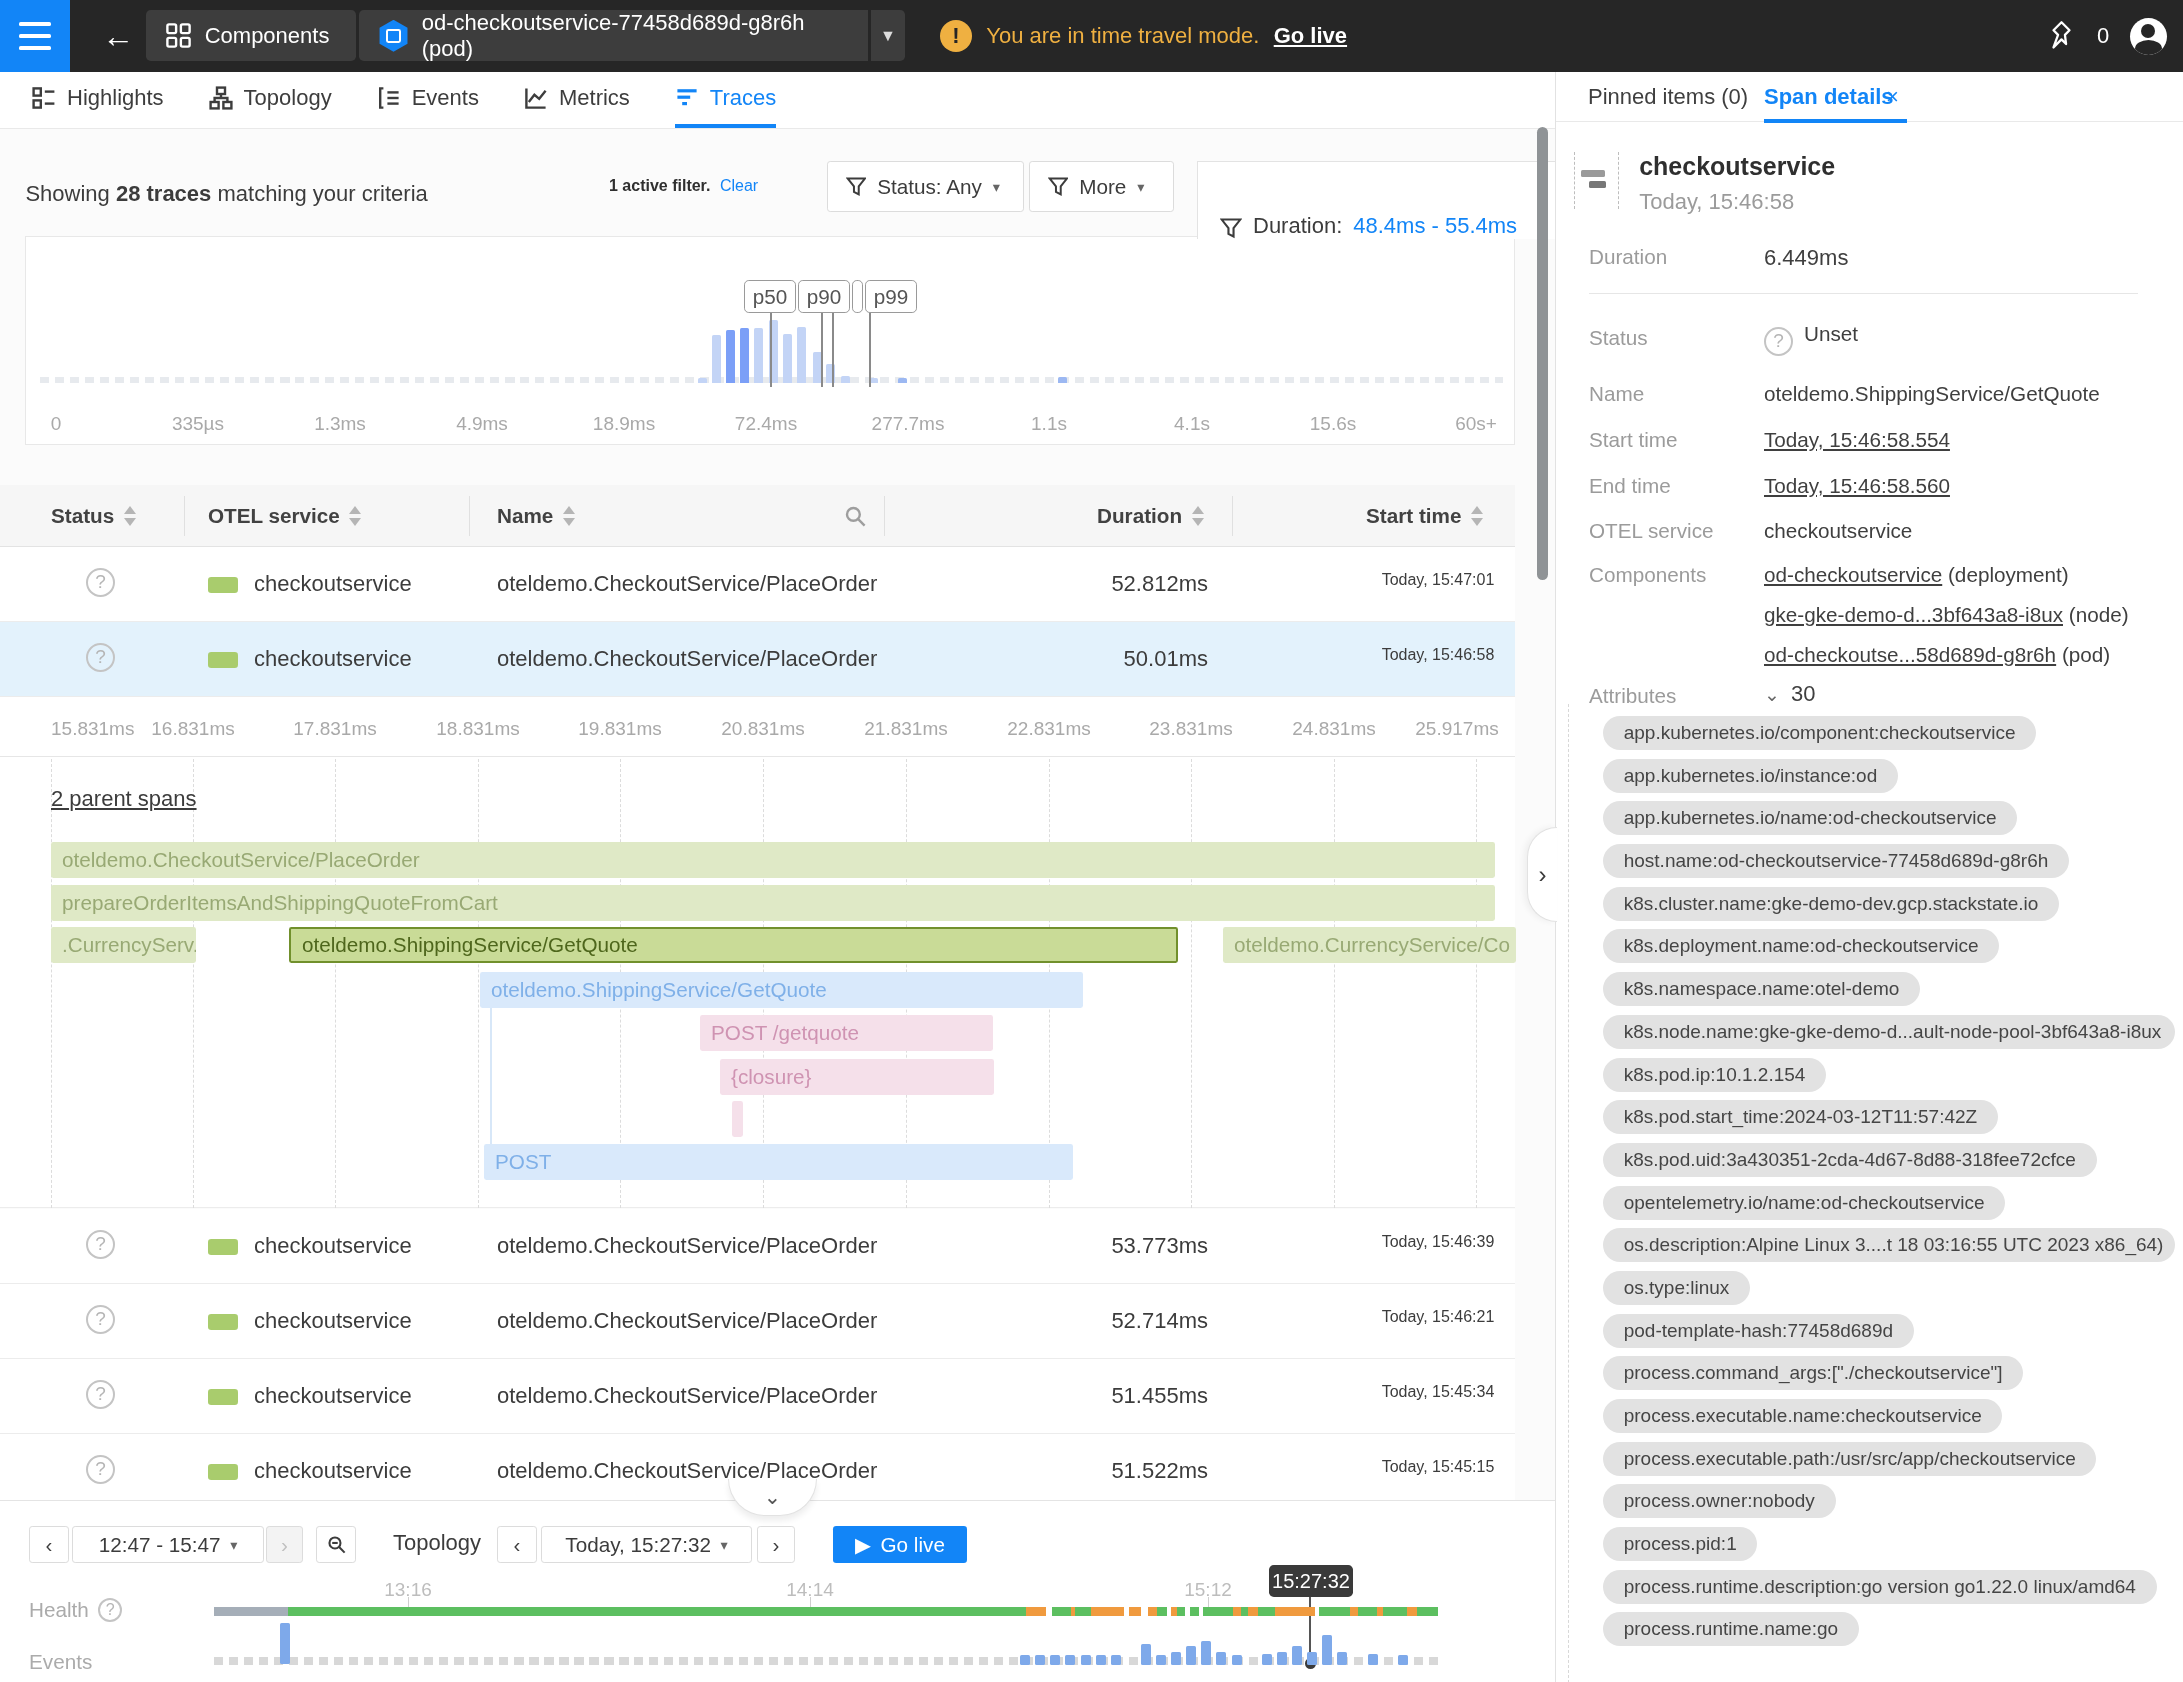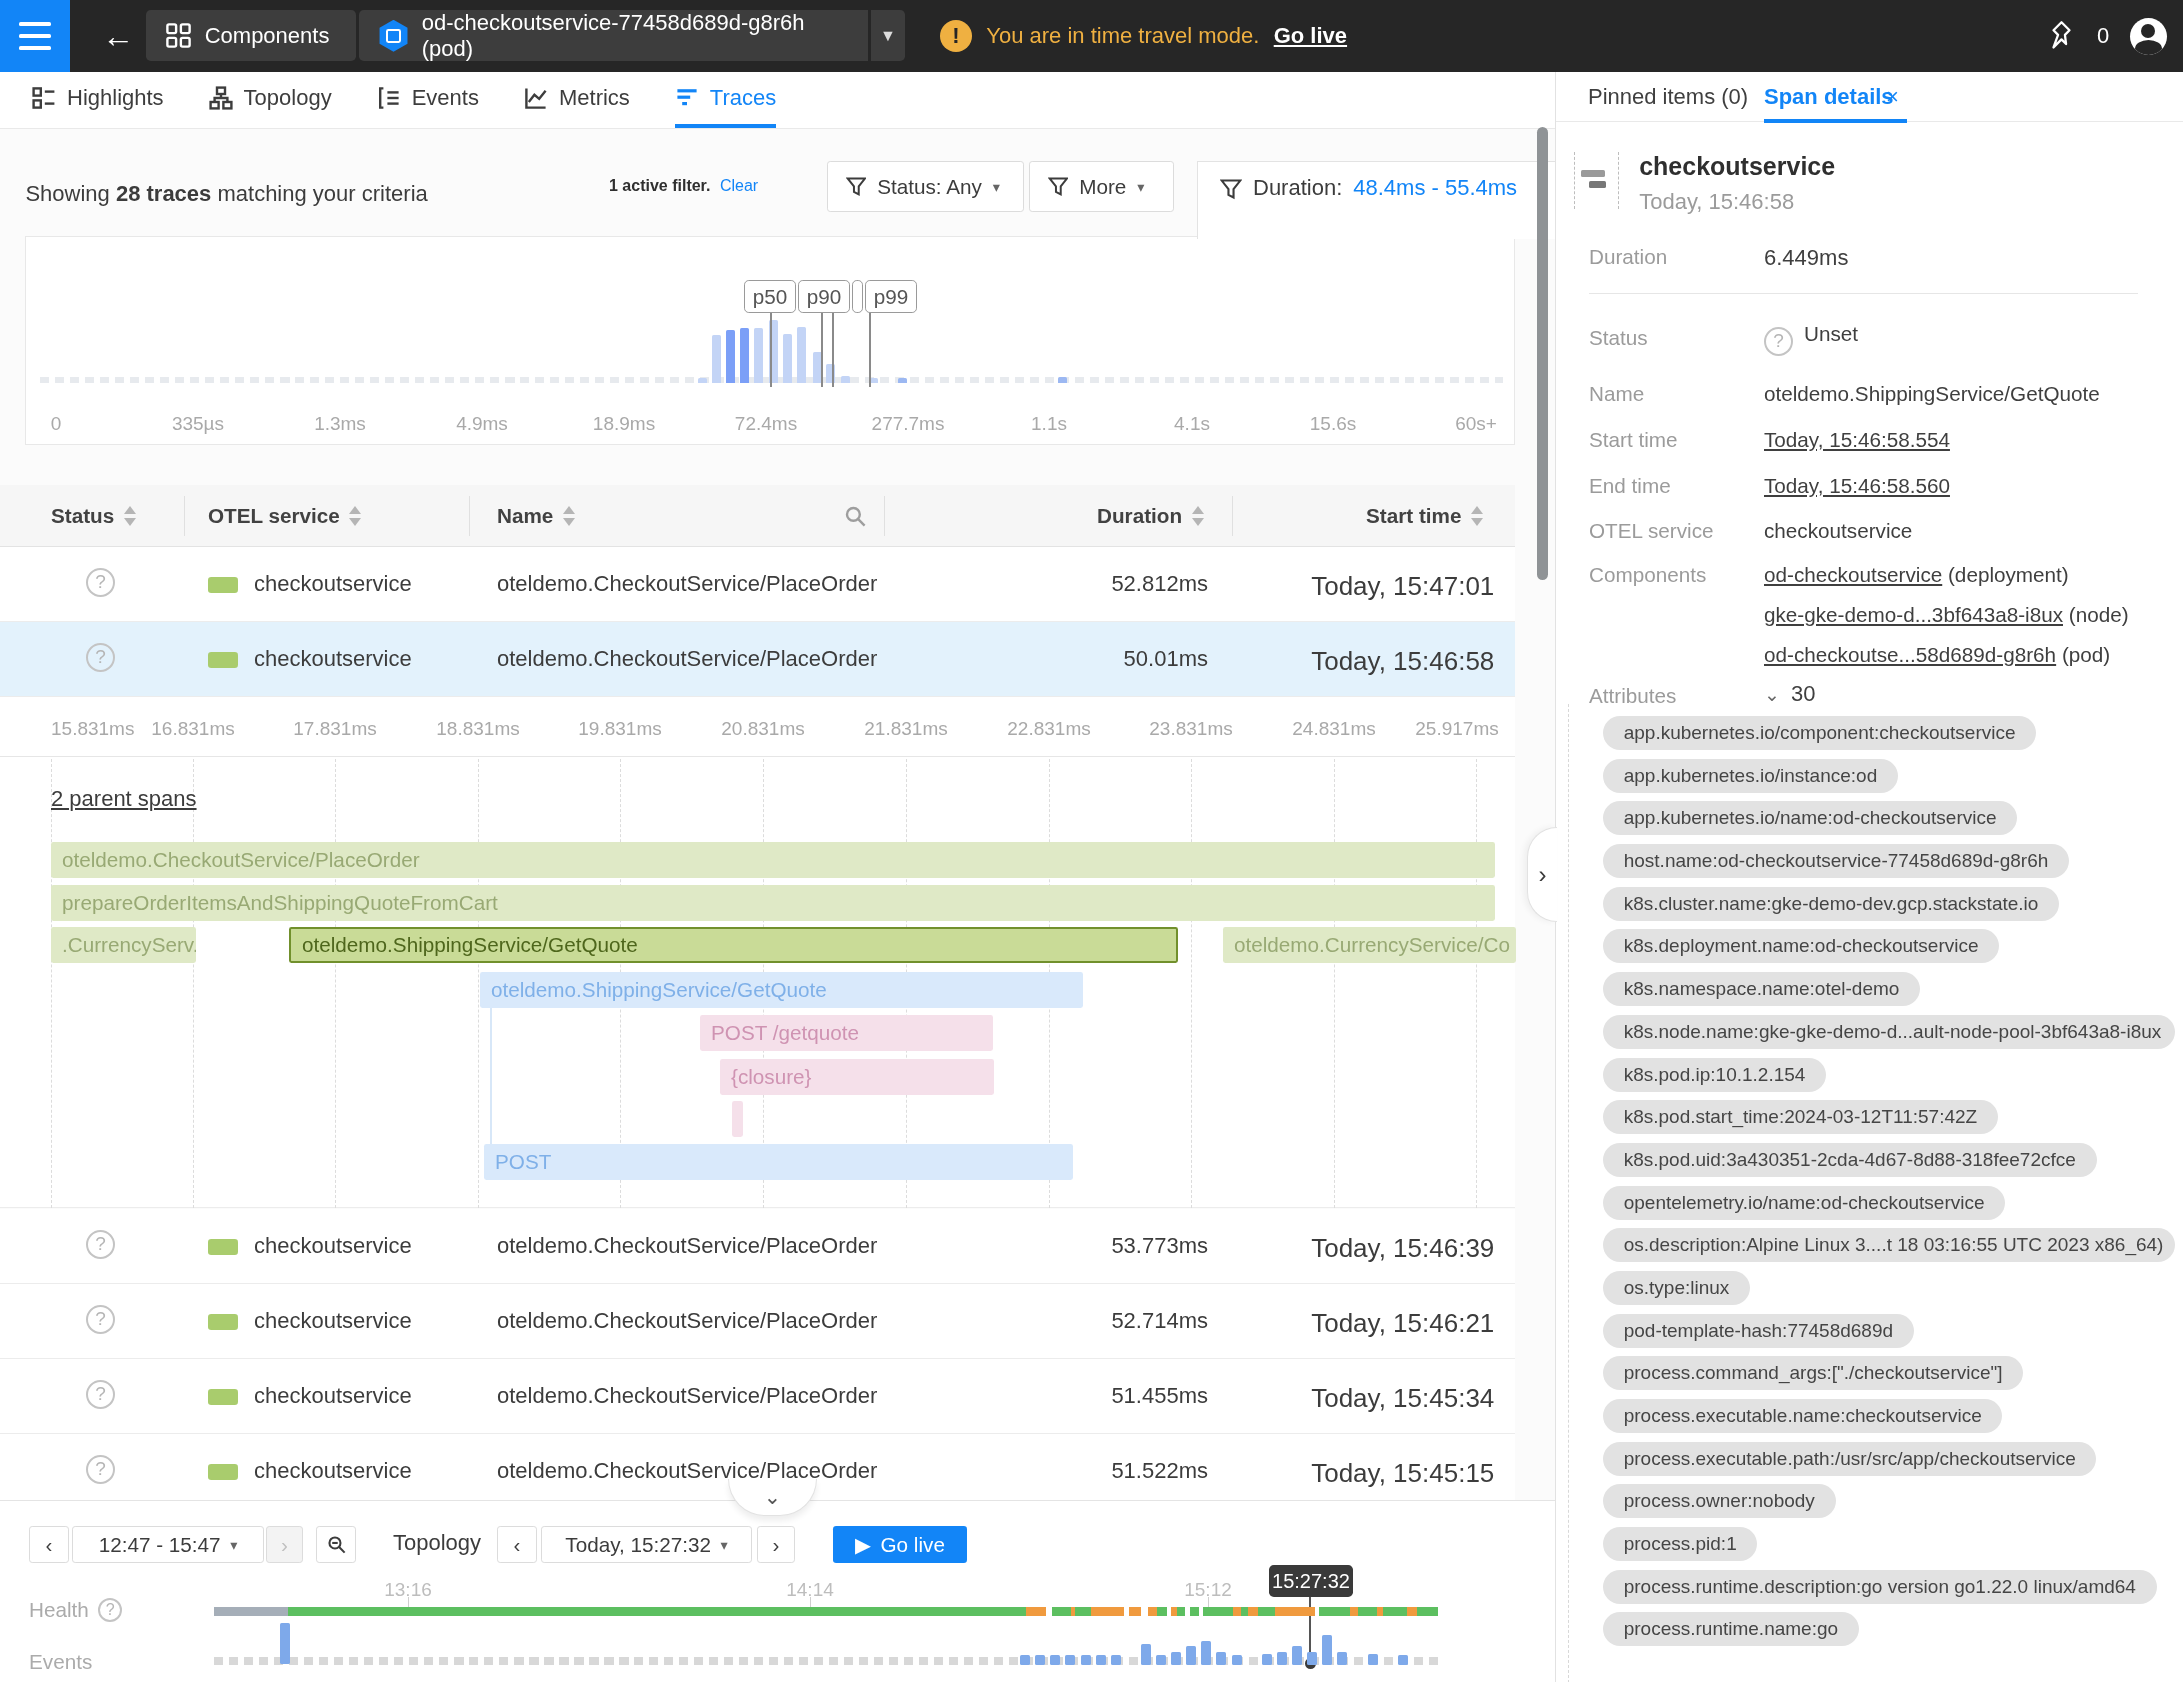--- a/index.html
+++ b/index.html
@@ -61,21 +61,21 @@
   .main-scrollthumb { position:absolute; left:1537px; top:127px; width:11px; height:453px; background:#8f9396; border-radius:5.6px; z-index:7; cursor:pointer; }
 
   
   .showing { position:absolute; left:25.4px; top:181px; font-size:22px; color:#3c3c3c; }
   .active-filter { position:absolute; left:609px; top:177px; font-size:16px; color:#2f2f2f; font-weight:bold; }
   .clear-link { color:#1285f7; font-weight:normal; margin-left:9.5px; cursor:pointer; }
   .filter-btn { position:absolute; top:161px; height:51px; background:#fff; border:1.6px solid #dcdcdc; border-radius:3.2px; font-size:20.7px; color:#3c3c3c; display:flex; align-items:center; gap:11px; padding:0 17.5px; cursor:pointer; }
   .fbtn-status { left:827px; width:197px; }
   .fbtn-more { left:1029px; width:145px; }
   .caret-dn { font-size:14.3px; color:#666; }
-  .duration-chip { position:absolute; left:1197px; top:161px; width:380px; height:78px; background:#fff; border:1.6px solid #e3e3e3; border-bottom:none; z-index:3; display:flex; align-items:flex-start; gap:11px; padding:12.7px 0 0 22px; font-size:22px; color:#3c3c3c; cursor:pointer; }
+  .duration-chip { position:absolute; left:1197px; top:161px; width:380px; height:78px; background:#fff; border:1.6px solid #e3e3e3; border-bottom:none; z-index:3; display:flex; align-items:flex-end; gap:11px; padding:12.7px 0 0 22px; font-size:22px; color:#3c3c3c; cursor:pointer; }
   .duration-chip b { font-weight:normal; color:#1285f7; }
 
   
   .hist-card { position:absolute; left:25.4px; top:236px; width:1490px; height:209px; background:#fff; border:1.6px solid #e8e8e8; }
   .hist-baseline { position:absolute; left:40px; top:377px; width:1463px; height:6.4px; background:repeating-linear-gradient(90deg,#e7eaee 0 9.5px,transparent 9.5px 15px); }
   .hbar { position:absolute; width:8.7px; border-radius:1.6px 1.6px 0 0; }
   .hbar.L { background:#c3d4f6; } .hbar.D { background:#7b9ff7; } .hbar.M { background:#9cb8f2; }
   .pline { position:absolute; width:1.6px; background:#8a8a8a; top:296px; height:91px; }
   .pbox { position:absolute; top:280px; height:33px; background:#fff; border:1.6px solid #9a9a9a; border-radius:4.8px; font-size:20.7px; color:#555; display:flex; align-items:center; justify-content:center; z-index:2; }
   .htick { position:absolute; top:413px; font-size:19px; color:#a9a9a9; transform:translateX(-50%); }
@@ -90,21 +90,21 @@
   .col-sep { position:absolute; top:11px; height:40px; border-left:1.6px solid #e0e0e0; }
   .rows { position:absolute; left:0; width:1515px; }
   .trow { position:relative; width:1515px; height:75px; border-bottom:1.6px solid #ececec; background:#fff; cursor:pointer; }
   .trow.selected { background:#e3f2fc; }
   .trow .qcell { position:absolute; left:86px; top:20.7px; }
   .trow .q-icon { margin:0; }
   .sq { position:absolute; left:208px; top:30px; width:30px; height:16px; border-radius:3.2px; background:#a9cc6d; }
   .cell-service { position:absolute; left:254px; top:24px; font-size:22px; color:#3c3c3c; }
   .cell-name { position:absolute; left:497px; top:24px; font-size:22px; color:#3c3c3c; }
   .cell-duration { position:absolute; right:307px; top:24px; font-size:22px; color:#3c3c3c; }
-  .cell-start { position:absolute; right:20.7px; top:24px; font-size:26px; color:#3c3c3c; }
+  .cell-start { position:absolute; right:20.7px; top:24px; font-size:16px; color:#3c3c3c; }
 
   
   .wf { position:absolute; left:0; top:697px; width:1515px; height:511px; background:#fff; border-bottom:1.6px solid #ececec; }
   .wf-axis { position:absolute; left:0; top:0; width:1515px; height:60px; border-bottom:1.6px solid #e6e6e6; }
   .wf-tick { position:absolute; top:20.7px; font-size:19px; color:#a9a9a9; transform:translateX(-50%); }
   .wf-grid { position:absolute; top:62px; height:449px; border-left:1.6px dashed #dcdcdc; }
   .parent-link { position:absolute; left:51px; top:89px; font-size:22px; color:#3c3c3c; text-decoration:underline; cursor:pointer; }
   .wf-span { position:absolute; height:36px; border-radius:2.4px; font-size:20.7px; line-height:36px; padding-left:11px; white-space:nowrap; overflow:hidden; cursor:pointer; }
   .wf-span.green { background:#dfe9c6; color:#98a974; }
   .wf-span.green-sel { background:#c9db97; color:#4e661c; border:2.4px solid #71902c; line-height:32px; z-index:2; }

